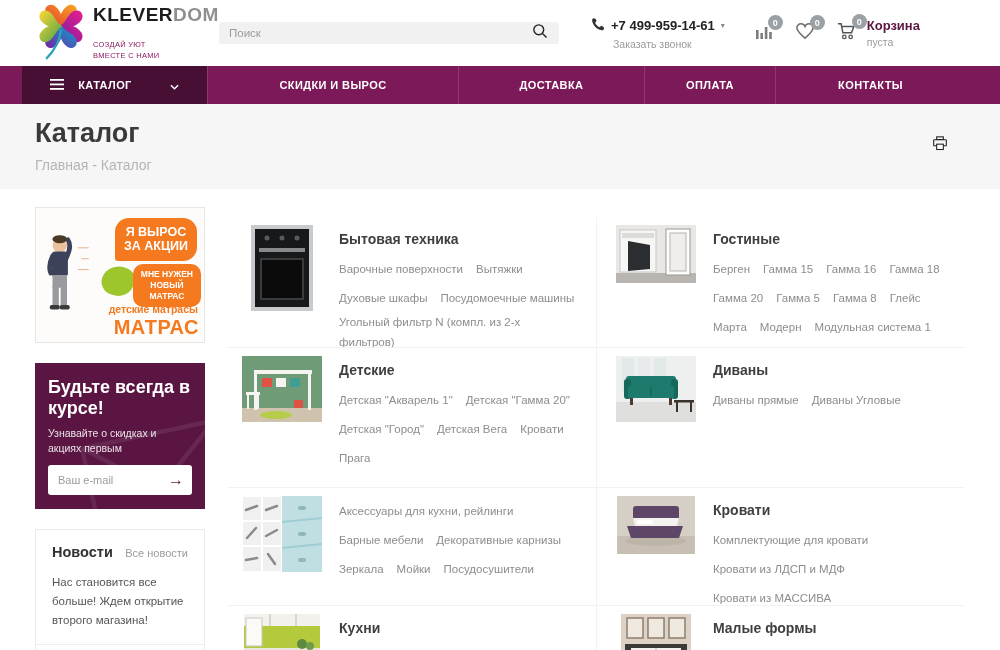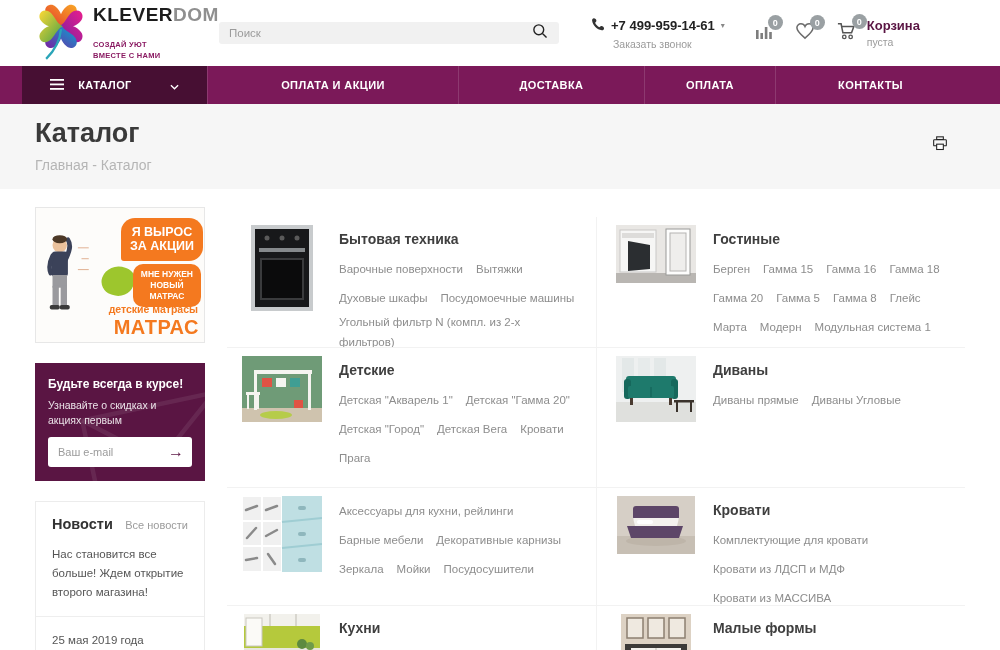--- a/index.html
+++ b/index.html
@@ -5,21 +5,21 @@
   * { margin:0; padding:0; box-sizing:border-box; }
   html,body { width:1000px; height:650px; overflow:hidden; background:#fff;
               font-family:"Liberation Sans", sans-serif; color:#333; }
 
   
   .header { height:66px; display:flex; align-items:center; padding:0 35px; background:#fff; }
   .logo { display:flex; align-items:center; gap:6px; width:168px; flex:none; }
   .logo-text { display:flex; flex-direction:column; line-height:1; }
   .brand { font-size:19px; font-weight:bold; letter-spacing:.5px; color:#1c1c1c; }
   .brand .light { color:#8f8f8f; }
-  .tagline { font-size:7.5px; font-weight:bold; color:#8a1a62; margin-top:16px; line-height:1.35; letter-spacing:.3px; }
+  .tagline { font-size:7.5px; font-weight:normal; color:#8a1a62; margin-top:16px; line-height:1.35; letter-spacing:.3px; }
   .search { margin-left:16px; width:340px; height:22px; background:#f1f1f1; border-radius:3px;
             display:flex; align-items:center; padding:0 10px; flex:none; }
   .search input { flex:1; border:0; background:transparent; outline:none; font-size:11.5px; color:#555;
                   font-family:"Liberation Sans", sans-serif; }
   .search input::placeholder { color:#9b9b9b; }
   .hdr-phone { margin-left:32px; flex:none; }
   .phone-row { display:flex; align-items:center; gap:6px; }
   .phone-number { font-size:13px; font-weight:bold; color:#222; }
   .phone-caret { font-size:8px; color:#888; }
   .callback { font-size:10.5px; color:#9b9b9b; margin-top:3px; margin-left:22px; }
@@ -51,31 +51,31 @@
   .breadcrumb a { color:#b5b5b5; text-decoration:none; }
   .print-btn { position:absolute; right:52px; top:32px; cursor:pointer; }
 
   
   .main { display:flex; padding:0 35px; gap:22px; align-items:flex-start; }
 
   
   .sidebar { width:170px; flex:none; margin-top:18px; display:flex; flex-direction:column; gap:20px; }
   .banner { height:136px; border:1px solid #e7e7e7; background:#fdfcfa; position:relative; overflow:hidden; }
   .banner-child { position:absolute; left:2px; bottom:4px; }
-  .bubble1 { position:absolute; right:1px; top:10px; background:#f4791f; color:#fff; font-weight:bold;
+  .bubble1 { position:absolute; right:7px; top:10px; background:#f4791f; color:#fff; font-weight:bold;
              font-size:12.5px; line-height:1.15; padding:7px 9px; border-radius:14px 14px 14px 3px; text-align:center; }
   .green-blob { position:absolute; right:70px; top:58px; width:32px; height:30px; background:#9dc62d;
                 border-radius:60% 40% 55% 45%; transform:rotate(20deg); }
   .bubble2 { position:absolute; right:3px; top:56px; background:#f4791f; color:#fff; font-weight:bold;
              font-size:8.5px; line-height:1.3; padding:5px 8px; border-radius:10px; text-align:center; }
   .banner-product { position:absolute; right:6px; bottom:27px; color:#f4791f; font-weight:bold; font-size:10.5px; }
   .banner-brand { position:absolute; right:5px; bottom:3px; color:#f4791f; font-weight:bold; font-size:20px; letter-spacing:.5px; }
 
   .subscribe { background:#5a1543; color:#fff; padding:14px 13px; position:relative; overflow:hidden; }
-  .sub-title { font-size:12px; font-weight:bold; position:relative; z-index:1; }
+  .sub-title { font-size:18px; font-weight:bold; position:relative; z-index:1; }
   .sub-text { font-size:10.5px; opacity:.88; margin:7px 0 10px; line-height:1.4; position:relative; z-index:1; }
   .sub-form { background:#fff; border-radius:3px; height:30px; display:flex; align-items:center; position:relative; z-index:1; }
   .sub-form input { flex:1; min-width:0; border:0; outline:none; padding:0 10px; font-size:11px; color:#555;
                     background:transparent; font-family:"Liberation Sans", sans-serif; }
   .sub-form input::placeholder { color:#9b9b9b; }
   .sub-btn { width:32px; height:30px; border:0; background:transparent; color:#5a1543; font-size:16px; cursor:pointer; }
   .watermark { position:absolute; right:-28px; bottom:-26px; transform:rotate(-12deg); }
 
   .news { border:1px solid #ececec; padding:14px 16px; min-height:300px; background:#fff; }
   .news-head { display:flex; justify-content:space-between; align-items:baseline; }
@@ -206,21 +206,21 @@
         </svg>
     </span>
     <span class="nav-label">КАТАЛОГ</span>
     <span style="margin-left:24px;">
       <svg width="9" height="6" viewBox="0 0 10 6">
           <polyline points="1,1 5,5 9,1" stroke="#fff" stroke-width="1.5" fill="none"></polyline>
         </svg>
     </span>
   </div>
   <div class="nav-item w1">
-      <span class="nav-label">ОПЛАТА И АКЦИИ</span>
+      <span class="nav-label">СКИДКИ И ВЫРОС</span>
     </div>
   <div class="nav-item w2">
       <span class="nav-label">ДОСТАВКА</span>
     </div>
   <div class="nav-item w3">
       <span class="nav-label">ОПЛАТА</span>
     </div>
   <div class="nav-item w4">
       <span class="nav-label">КОНТАКТЫ</span>
     </div>

